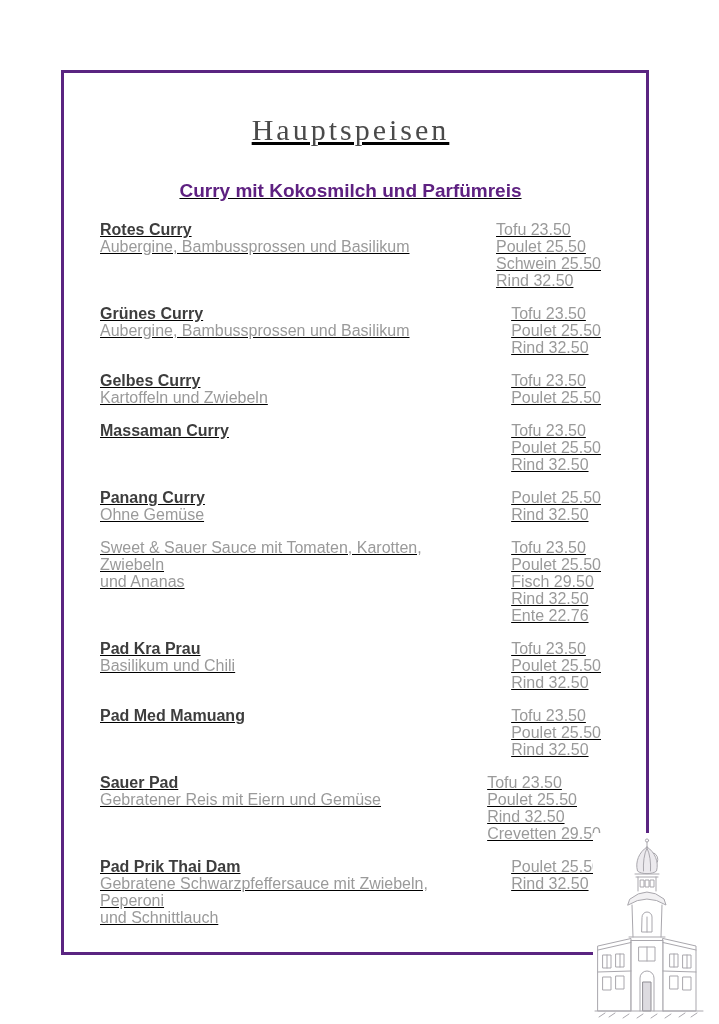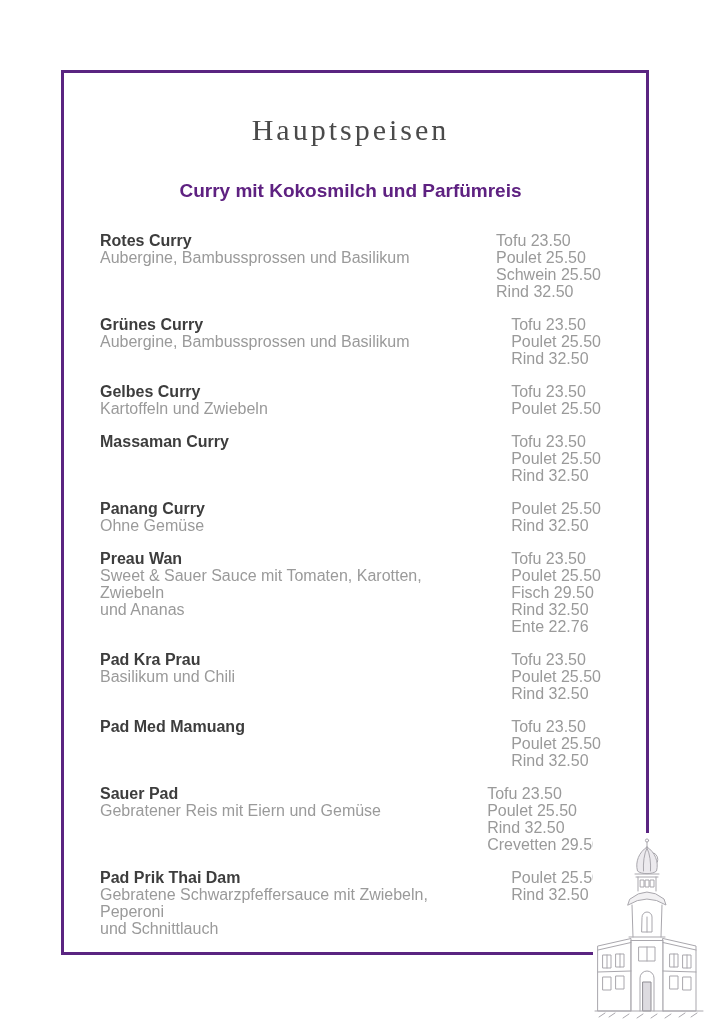--- a/index.html
+++ b/index.html
@@ -8,37 +8,38 @@
     width:719px; height:1024px;
     position:relative; overflow:hidden;
     font-family:"Liberation Sans","DejaVu Sans",sans-serif;
   }
   .frame {
     position:absolute; left:61px; top:70px;
     width:588px; height:885px;
     border:3px solid var(--frame-purple,#5a2481);
     background:#ffffff;
     padding:0 45px 0 36px;
+    text-decoration:underline;
   }
   .menu-title {
     margin-top:39px;
     text-align:center;
     font-family:"Liberation Serif","DejaVu Serif",serif;
     font-weight:400;
     font-size:30px; line-height:36px;
     letter-spacing:3px;
     color:var(--title-gray,#4a4a4a);
   }
   .section-heading {
     text-align:center;
     font-size:19px; line-height:23px;
     font-weight:700;
     color:var(--accent-purple,#5e2181);
   }
-  .section-curry .section-heading { margin-top:31px; margin-bottom:30px; }
+  .section-curry .section-heading { margin-top:31px; margin-bottom:19px; }
   .section-wok   .section-heading { margin-top:0;    margin-bottom:12px; }
   .item {
     display:flex; justify-content:space-between;
     margin-bottom:16px;
     font-size:16px; line-height:17px;
   }
   .item-left { width:362px; }
   .item-name { font-weight:700; color:var(--name-gray,#3d3d3d); }
   .item-desc { color:var(--muted-gray,#9a9a9a); white-space:pre-line; }
   .item-prices {
@@ -134,21 +135,20 @@
             </div>
         </div>
       </div>
   </section>
 
   <section class="menu-section section-wok">
     <div class="items">
 
         <div class="item">
           <div class="item-left">
-            <div class="item-name">Preau Wan</div>
             <div class="item-desc">Sweet &amp; Sauer Sauce mit Tomaten, Karotten, Zwiebeln
 und Ananas</div>
           </div>
           <div class="item-prices">
 
               <div class="price-line">Tofu 23.50</div>
 
               <div class="price-line">Poulet 25.50</div>
 
               <div class="price-line">Fisch 29.50</div>

